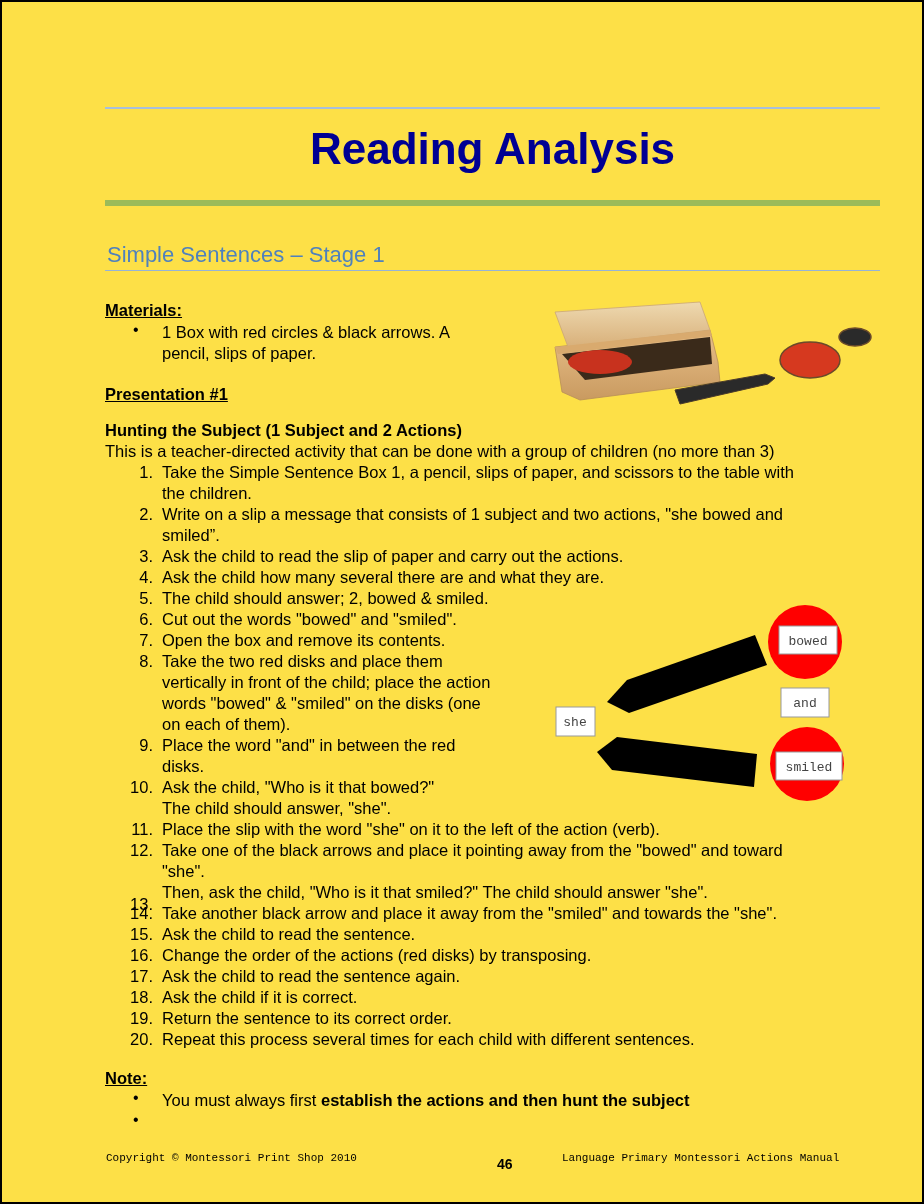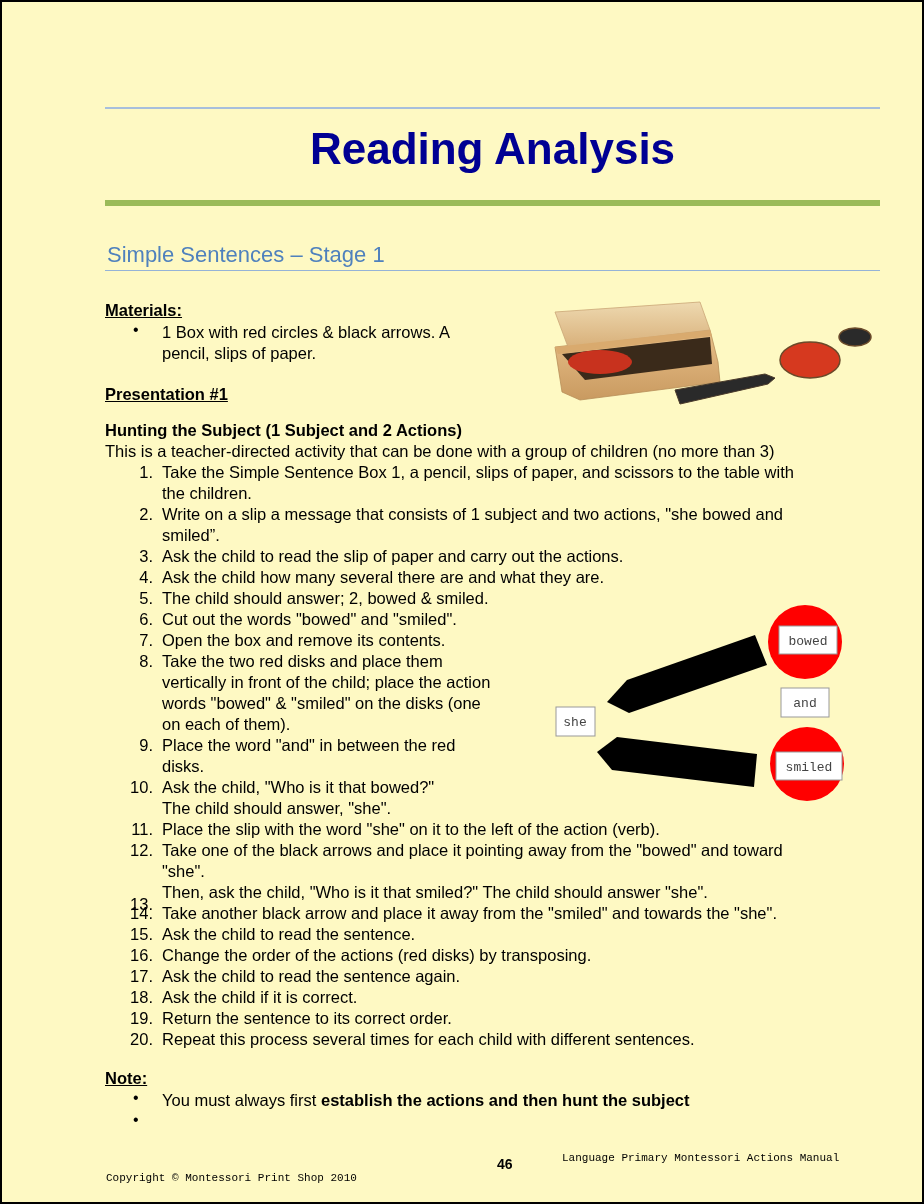--- a/index.html
+++ b/index.html
@@ -1,17 +1,17 @@
 <!DOCTYPE html>
 <html><head>
 <meta charset="utf-8">
 <style>
   html, body { margin:0; padding:0; background:#fff; }
   body { width:924px; height:1204px; position:relative; overflow:hidden; font-family:"Liberation Sans", sans-serif; color:#000; }
-  .page { position:absolute; left:0; top:0; width:920px; height:1200px; border:2px solid #000; background:#fef9c3; }
+  .page { position:absolute; left:0; top:0; width:920px; height:1200px; border:2px solid #000; background:#fde047; }
   .rule-top { position:absolute; left:103px; top:105px; width:775px; height:2px; background:#a7bfdc; }
   .title { position:absolute; left:103px; top:122px; width:775px; text-align:center; font-size:44px; font-weight:bold; color:#000093; letter-spacing:0px; }
   .rule-green { position:absolute; left:103px; top:198px; width:775px; height:6px; background:#9bbb59; }
   .subtitle { position:absolute; left:105px; top:240px; font-size:22px; color:#4f81bd; }
   .rule-sub { position:absolute; left:103px; top:268px; width:775px; height:1px; background:#95b3d7; }
   .txt { position:absolute; font-size:16.5px; line-height:21px; white-space:nowrap; }
   .ul-head { font-weight:bold; text-decoration:underline; }
   .bold { font-weight:bold; }
   .bullet { position:absolute; font-size:16px; }
   .num { position:absolute; font-size:16.5px; line-height:21px; text-align:right; width:46px; }
@@ -136,16 +136,16 @@
     <text x="262" y="169" text-anchor="middle" font-family="Liberation Mono, monospace" font-size="13" fill="#444">smiled</text>
     <rect x="9" y="105" width="39" height="29" fill="#fff" stroke="#999" stroke-width="1"></rect>
     <text x="28" y="124" text-anchor="middle" font-family="Liberation Mono, monospace" font-size="13" fill="#444">she</text>
   </svg>
 
   <div class="txt ul-head" style="left:103px;top:1066px;">Note:</div>
   <div class="bullet" style="left:131px;top:1087px;">•</div>
   <div class="txt" style="left:160px;top:1088px;"><span>You must always first </span><span class="bold">establish the actions and then hunt the subject</span></div>
   <div class="bullet" style="left:131px;top:1109px;">•</div>
 
-  <div class="footer-mono" style="left:104px;top:1150px;margin-top:20px;">Copyright © Montessori Print Shop 2010</div>
+  <div class="footer-mono" style="left:104px;top:1150px;">Copyright © Montessori Print Shop 2010</div>
   <div class="page-num" style="left:495px;top:1154px;">46</div>
   <div class="footer-mono" style="left:560px;top:1150px;">Language Primary Montessori Actions Manual</div>
 </div>
 
 </body></html>

